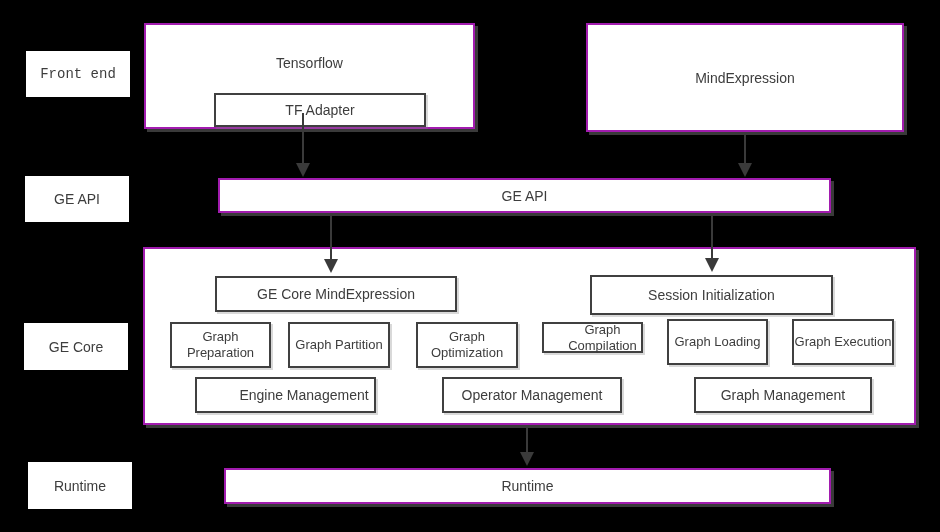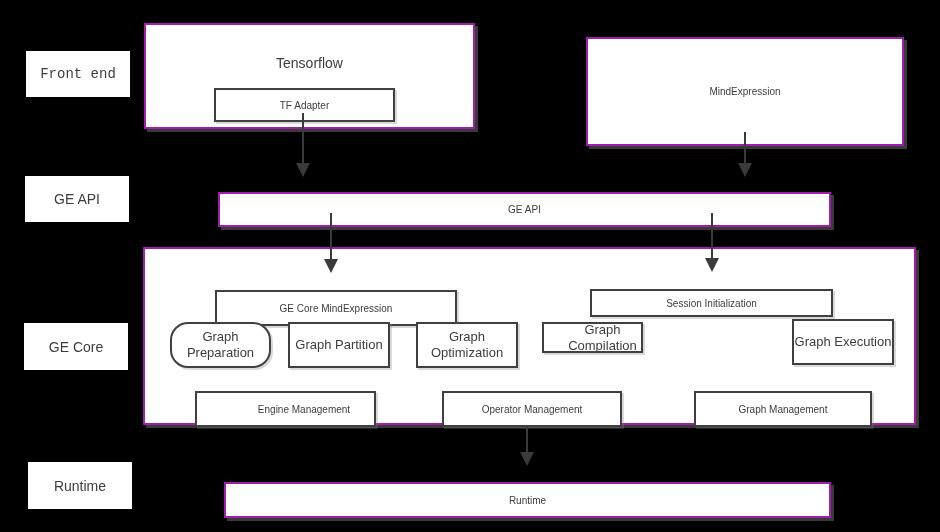--- a/index.html
+++ b/index.html
@@ -30,21 +30,21 @@
   }
   .inner-bordered {
     border: 2px solid #404040;
     box-shadow: 2px 2px 0 rgba(128,128,128,0.30);
   }
   .side-label {
     width: 104px;
     height: 46px;
     font-size: 14px;
   }
-  .lbl-14 { font-size: 10px; margin-top: 14px; }
+  .lbl-14 { font-size: 14px; }
   .lbl-13 { font-size: 13px; line-height: 16px; }
   .box-title {
     position: absolute;
     left: 0; right: 0;
     top: 30px;
     text-align: center;
     font-size: 14px;
   }
   .arrow-line {
     position: absolute;
@@ -65,36 +65,37 @@
 
 <div class="canvas">
 
   <div class="abs whitebox side-label" style="left:26px; top:51px;font-family:Liberation Mono, monospace;">Front end</div>
   <div class="abs whitebox side-label" style="left:25px; top:176px;">GE API</div>
   <div class="abs whitebox side-label" style="left:24px; top:323px; height:47px;">GE Core</div>
   <div class="abs whitebox side-label" style="left:28px; top:462px; height:47px;">Runtime</div>
 
   <div class="abs whitebox bordered" style="left:144px; top:23px; width:331px; height:106px;">
     <div class="box-title">Tensorflow</div>
-    <div class="abs whitebox inner-bordered lbl-14" style="left:68px; top:49px; width:181px; height:34px;">TF Adapter</div>
+    <div class="abs whitebox inner-bordered lbl-14" style="left:68px; top:68px; width:212px; height:34px;">TF Adapter</div>
   </div>
 
   <div class="abs whitebox bordered lbl-14" style="left:586px; top:23px; width:318px; height:109px;">MindExpression</div>
 
   <div class="abs whitebox bordered lbl-14" style="left:218px; top:178px; width:613px; height:35px;">GE API</div>
 
   <div class="abs whitebox bordered" style="left:143px; top:247px; width:773px; height:178px;">
 
     <div class="abs whitebox inner-bordered lbl-14" style="left:70px; top:27px; width:242px; height:36px;">GE Core MindExpression</div>
-    <div class="abs whitebox inner-bordered lbl-14" style="left:445px; top:26px; width:243px; height:28px;">Session Initialization</div>
+    <div class="abs whitebox inner-bordered lbl-14" style="left:445px; top:26px; width:243px; height:40px;">Session Initialization</div>
 
-    <div class="abs whitebox inner-bordered lbl-13" style="left:25px; top:73px; width:101px; height:46px;border-radius:18px;">Graph Preparation</div>
+    <div class="abs whitebox inner-bordered lbl-13" style="left:25px; top:73px; width:101px; height:46px;">Graph Preparation</div>
     <div class="abs whitebox inner-bordered lbl-13" style="left:143px; top:73px; width:102px; height:46px;">Graph Partition</div>
     <div class="abs whitebox inner-bordered lbl-13" style="left:271px; top:73px; width:102px; height:46px;">Graph Optimization</div>
     <div class="abs whitebox inner-bordered lbl-13" style="left:397px; top:73px; width:101px; height:31px;padding-left:20px;">Graph Compilation</div>
+    <div class="abs whitebox inner-bordered lbl-13" style="left:522px; top:70px; width:101px; height:46px;">Graph Loading</div>
     <div class="abs whitebox inner-bordered lbl-13" style="left:647px; top:70px; width:102px; height:46px;">Graph Execution</div>
 
     <div class="abs whitebox inner-bordered lbl-14" style="left:50px; top:128px; width:181px; height:36px;padding-left:37px;">Engine Management</div>
     <div class="abs whitebox inner-bordered lbl-14" style="left:297px; top:128px; width:180px; height:36px;">Operator Management</div>
     <div class="abs whitebox inner-bordered lbl-14" style="left:549px; top:128px; width:178px; height:36px;">Graph Management</div>
   </div>
 
   <div class="abs whitebox bordered lbl-14" style="left:224px; top:468px; width:607px; height:36px;">Runtime</div>
 
   <div>

